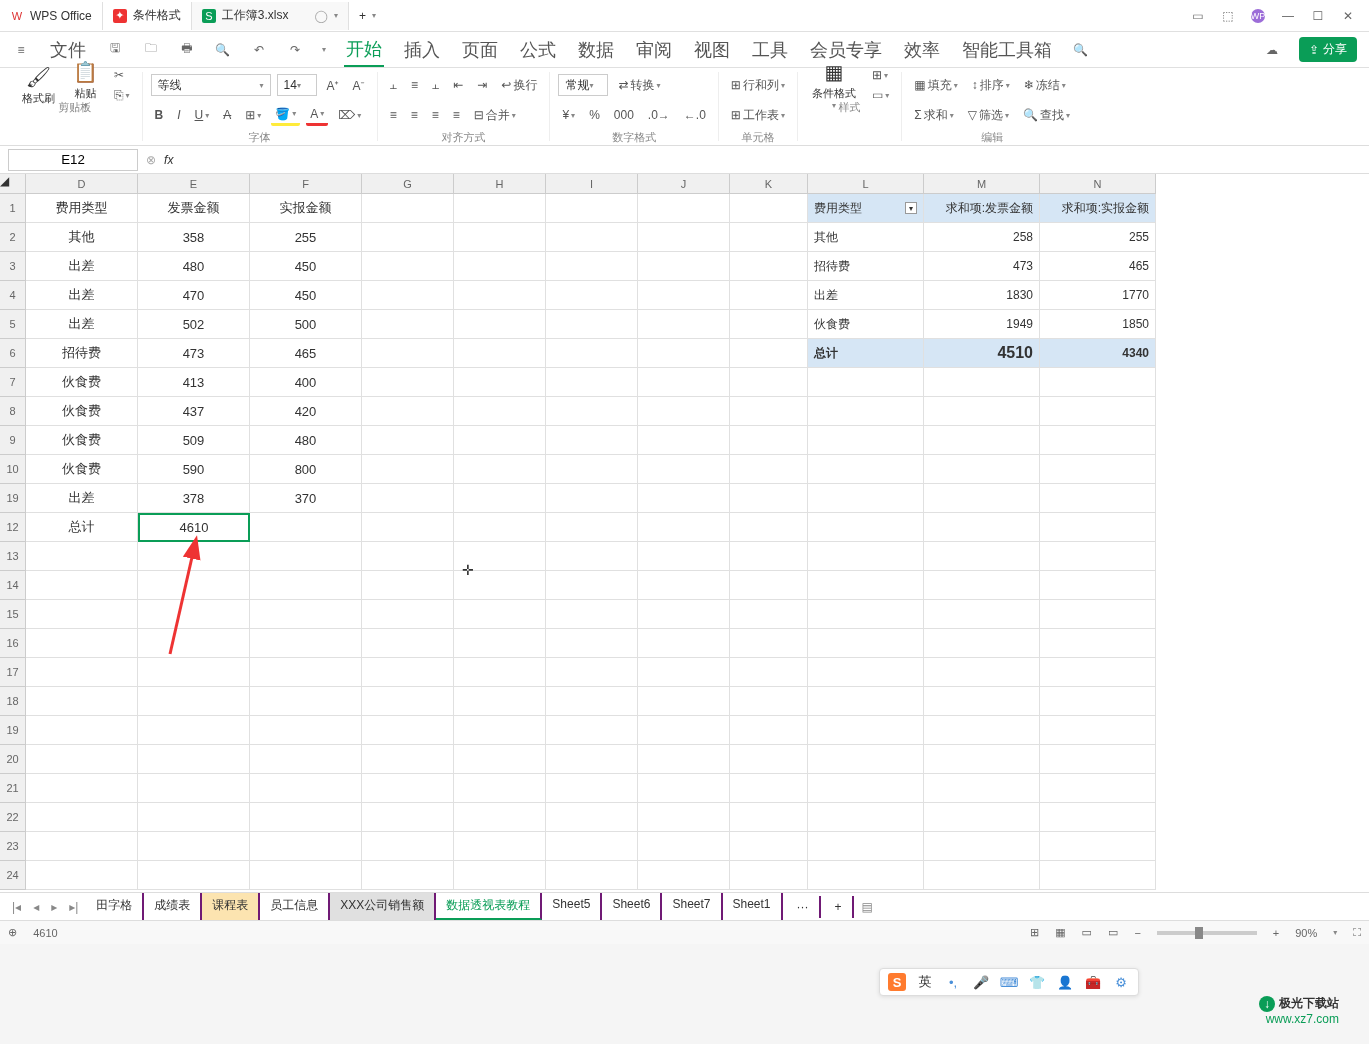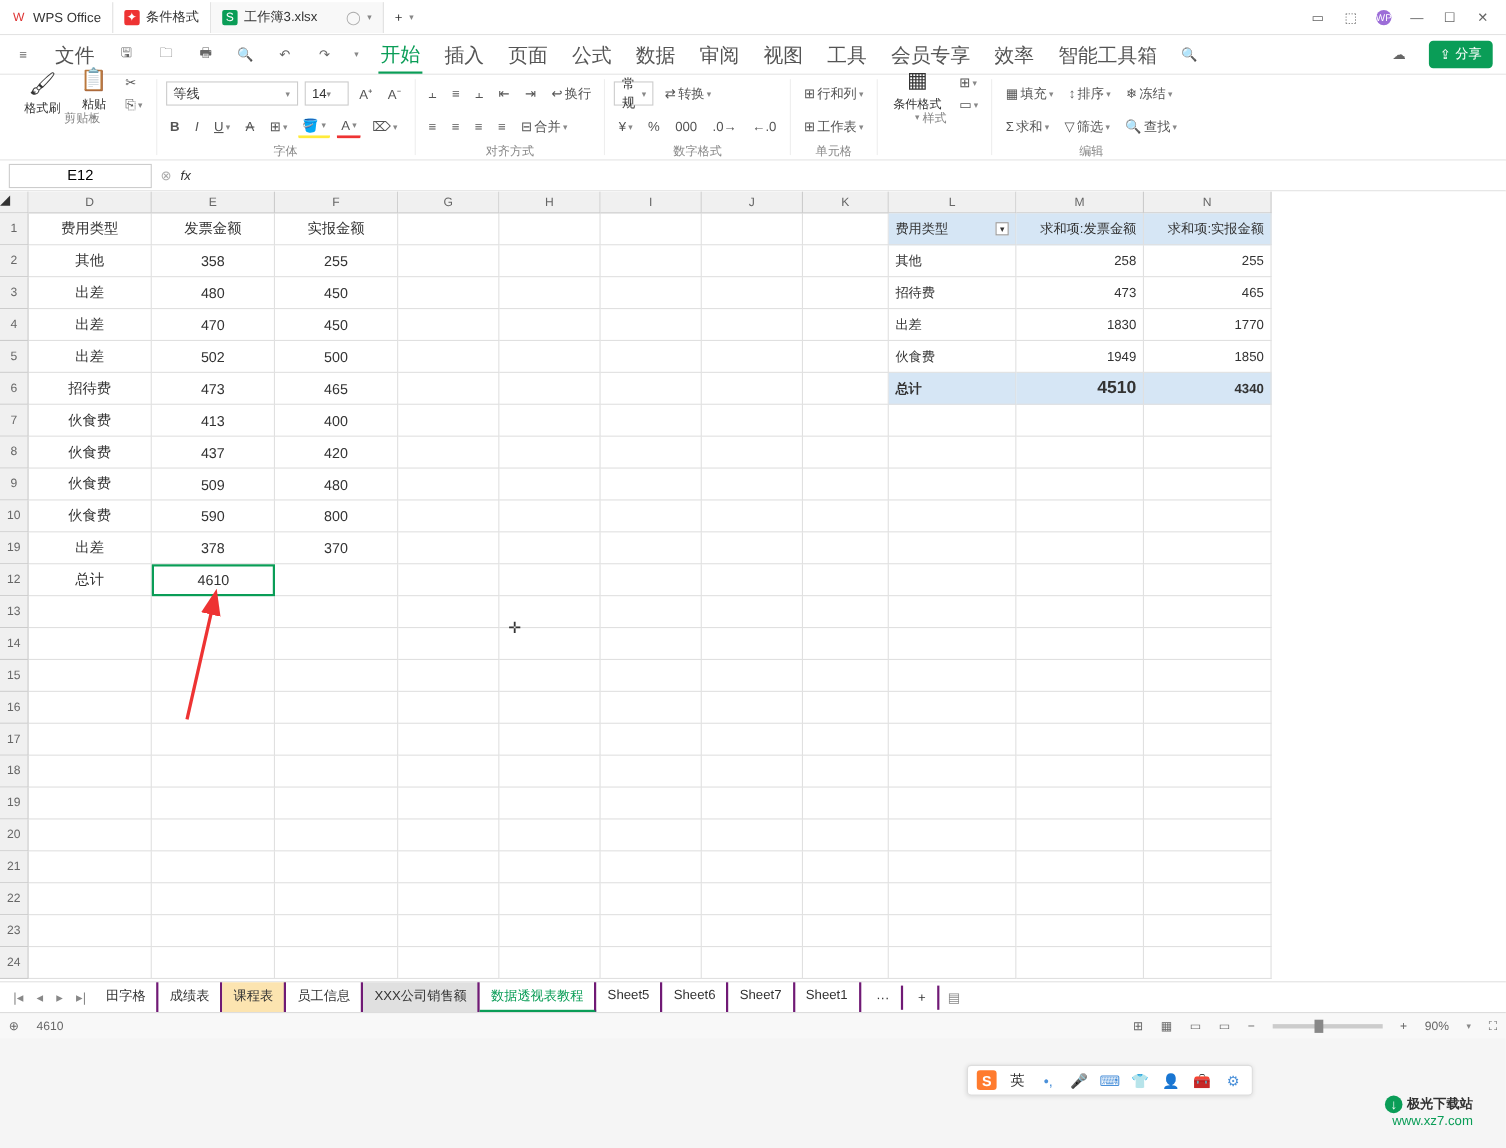--- a/index.html
+++ b/index.html
@@ -214,21 +214,21 @@
         <span class="rb">≡</span>
         <span class="rb">⊟ <span>合并</span><span class="dropdown-chev">▾</span></span>
       </div>
     </div>
     <div class="ribbon-label">对齐方式</div>
   </div>
 
   <div class="ribbon-group">
     <div style="display:flex;flex-direction:column;gap:4px">
       <div class="ribbon-row">
-        <div class="select-box" style="width:36px">
+        <div class="select-box" style="width:50px">
             <span>常规</span>
             <span class="dropdown-chev">▾</span>
           </div>
         <span class="rb">⇄ <span>转换</span><span class="dropdown-chev">▾</span></span>
       </div>
       <div class="ribbon-row">
         <span class="rb">¥<span class="dropdown-chev">▾</span></span>
         <span class="rb">%</span>
         <span class="rb">000</span>
         <span class="rb">.0→</span>

